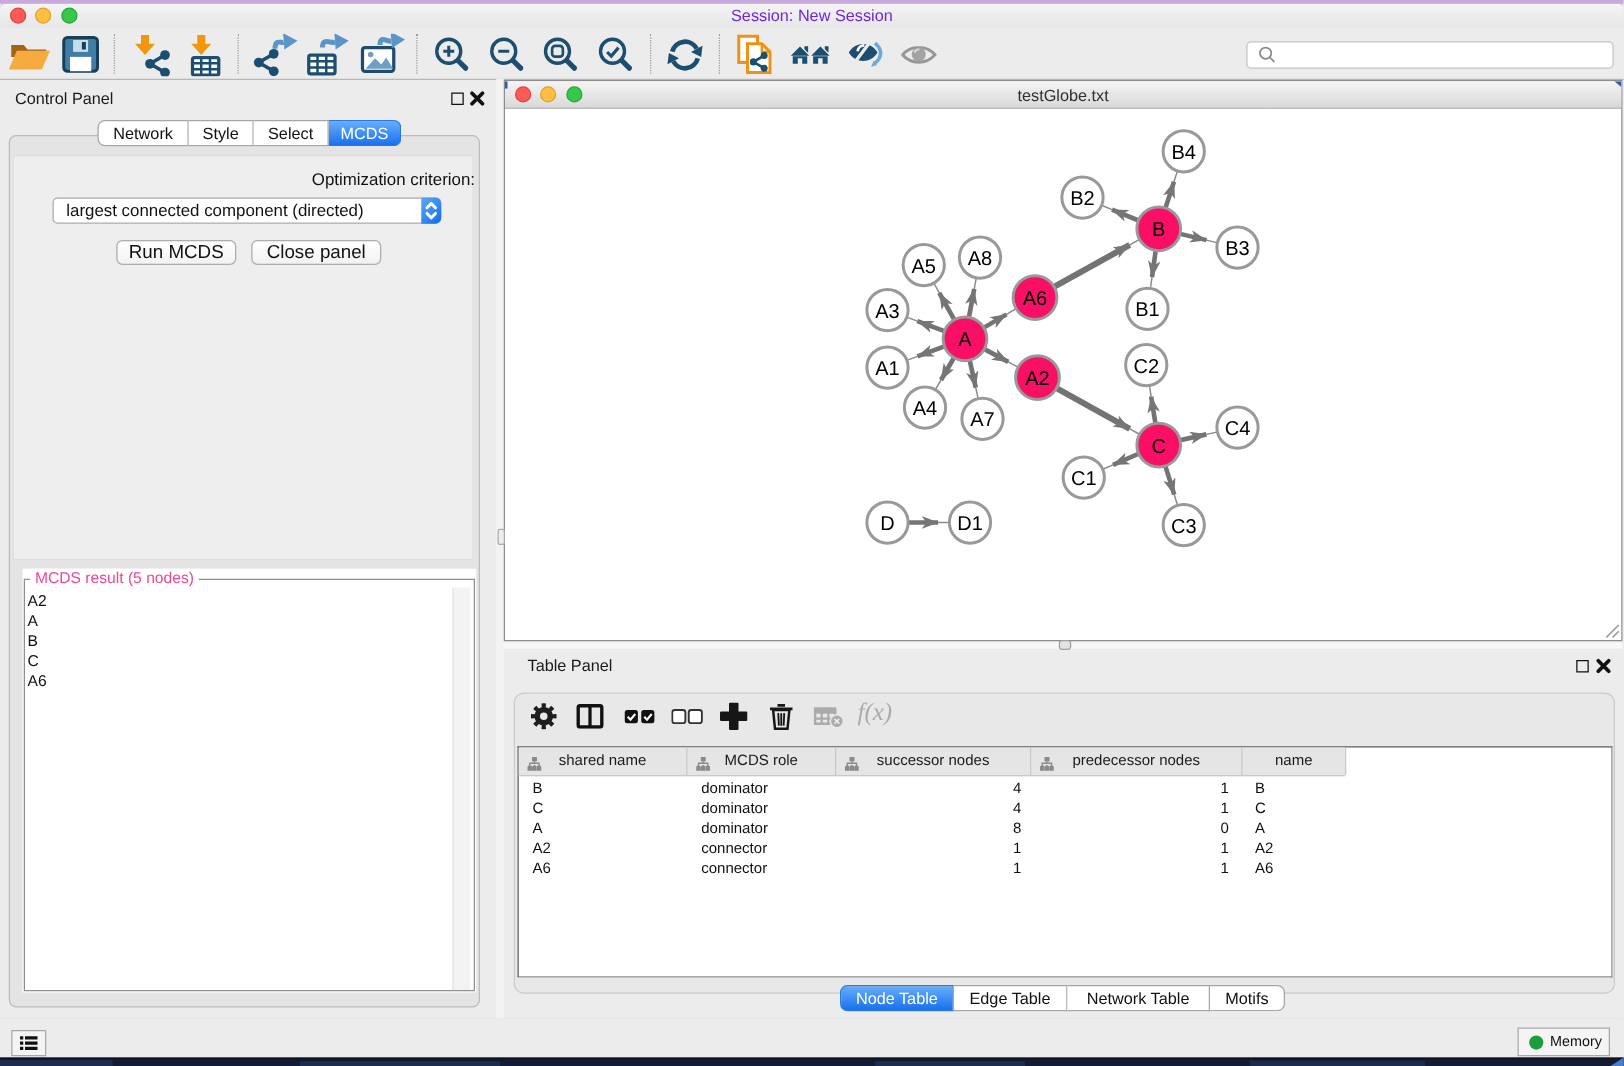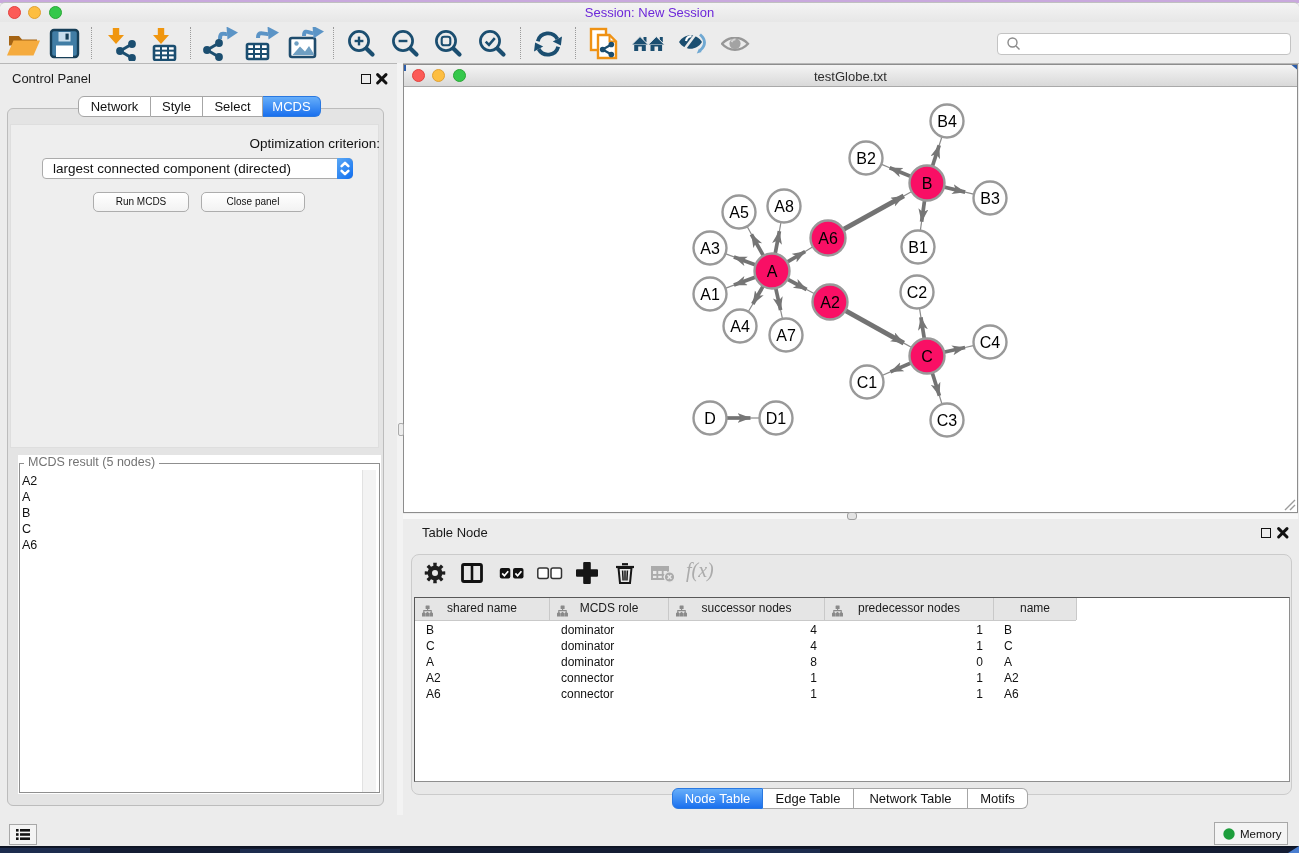--- a/index.html
+++ b/index.html
@@ -36,25 +36,25 @@
   #cp-inner{left:10px;top:124px;width:369px;height:324px;background:#eeeeee;
      border:1px solid #dedede;box-sizing:border-box;}
   #optlabel{left:10px;top:136px;width:370px;text-align:right;font-size:13.5px;color:#111;}
   #dropdown{left:42px;top:158px;width:311px;height:21px;background:#fff;
     border:1px solid #ababab;border-radius:4px;box-sizing:border-box;}
   #dropdown .txt{position:absolute;left:10px;top:2px;font-size:13.5px;color:#111;}
   #spinner{position:absolute;right:-1px;top:-1px;width:16px;height:21px;
     background:linear-gradient(135deg,#5ba8f5,#2e86f2 60%,#0d6cf0);border-radius:0 5px 5px 0;}
   .btn{position:absolute;height:20px;background:linear-gradient(#ffffff,#f2f2f2);
     border:1px solid #adadad;border-radius:5px;box-sizing:border-box;
-    font-size:10px;color:#111;text-align:center;line-height:18px;}
+    font-size:15px;color:#111;text-align:center;line-height:18px;}
   
   #result{left:18px;top:455px;width:363px;height:339px;background:#fff;}
   #result .frame{position:absolute;left:1px;top:8px;right:1px;bottom:1px;border:1px solid #8f8f8f;}
-  #result .legend{position:absolute;left:6px;top:0px;background:#fff;padding:0 4px;font-size:12.5px;color:#737373;}
+  #result .legend{position:absolute;left:6px;top:0px;background:#fff;padding:0 4px;font-size:12.5px;color:#ec4899;}
   #result .items{position:absolute;left:4px;top:18px;font-size:12.5px;line-height:16px;color:#111;}
   #result .sb{position:absolute;right:5px;top:15px;bottom:2px;width:13px;background:#f3f3f3;border-left:1px solid #e2e2e2;}
   
   #netwin{left:403px;top:64px;width:895px;height:449px;background:#fff;
     border:1px solid #8d8d8d;box-sizing:border-box;}
   #netwin .wtitle{position:absolute;left:0;top:0;width:100%;height:22px;
     background:linear-gradient(#f4f4f4,#d9d9d9);border-bottom:1px solid #a9a9a9;box-sizing:border-box;}
   #netwin .wtitle .txt{position:absolute;width:100%;text-align:center;top:4px;font-size:13px;color:#2e2e2e;}
   
   #tp-title{left:422px;top:525px;font-size:13px;color:#1a1a1a;}
@@ -358,21 +358,21 @@
 <text x="370" y="336" text-anchor="middle" font-size="16" font-family="Liberation Sans" fill="#000">D1</text>
     </svg>
   <svg width="14" height="14" style="position:absolute;right:1px;bottom:1px;">
     <path d="M13,3 L3,13 M13,8 L8,13" stroke="#9b9b9b" stroke-width="1.4"></path>
   </svg>
 </div>
 <div class="abs" style="left:398px;top:423px;width:6px;height:13px;background:#ededed;border:1px solid #ababab;border-radius:2px;box-sizing:border-box;"></div>
 <div class="abs" style="left:403px;top:514px;width:895px;height:5px;background:#f8f8f8;"></div>
 <div class="abs" style="left:847px;top:512px;width:10px;height:8px;background:#e3e3e3;border:1px solid #9f9f9f;border-radius:3px;box-sizing:border-box;"></div>
 
-<div class="abs" id="tp-title">Table Node</div>
+<div class="abs" id="tp-title">Table Panel</div>
 <div class="winbtn-sq" style="left:1261px;top:528px;"></div>
 <svg class="abs" style="left:1276px;top:526px" width="14" height="14" viewBox="0 0 14 14">
   <path d="M2.6,2.6 L11,11 M11,2.6 L2.6,11" stroke="#111" stroke-width="3" stroke-linecap="round"></path>
 </svg>
 <div class="abs" id="tp-toolbar"></div>
 <div class="abs" id="tp-icons">
     <svg class="abs" style="left:424px;top:562px" width="22" height="22" viewBox="0 0 22 22">
       <path d="M18.23,9.41 L21.14,9.19 A10.3,10.3 0 0 1 21.14,12.81 L18.23,12.59 A7.4,7.4 0 0 1 17.23,14.99 L19.45,16.89 A10.3,10.3 0 0 1 16.89,19.45 L14.99,17.23 A7.4,7.4 0 0 1 12.59,18.23 L12.81,21.14 A10.3,10.3 0 0 1 9.19,21.14 L9.41,18.23 A7.4,7.4 0 0 1 7.01,17.23 L5.11,19.45 A10.3,10.3 0 0 1 2.55,16.89 L4.77,14.99 A7.4,7.4 0 0 1 3.77,12.59 L0.86,12.81 A10.3,10.3 0 0 1 0.86,9.19 L3.77,9.41 A7.4,7.4 0 0 1 4.77,7.01 L2.55,5.11 A10.3,10.3 0 0 1 5.11,2.55 L7.01,4.77 A7.4,7.4 0 0 1 9.41,3.77 L9.19,0.86 A10.3,10.3 0 0 1 12.81,0.86 L12.59,3.77 A7.4,7.4 0 0 1 14.99,4.77 L16.89,2.55 A10.3,10.3 0 0 1 19.45,5.11 L17.23,7.01 Z M14.0,11 A3.0,3.0 0 1 0 8.0,11 A3.0,3.0 0 1 0 14.0,11 Z" fill="#1e1e1e" fill-rule="evenodd"></path>
     </svg>
     <svg class="abs" style="left:461px;top:563px" width="22" height="20" viewBox="0 0 22 20">

